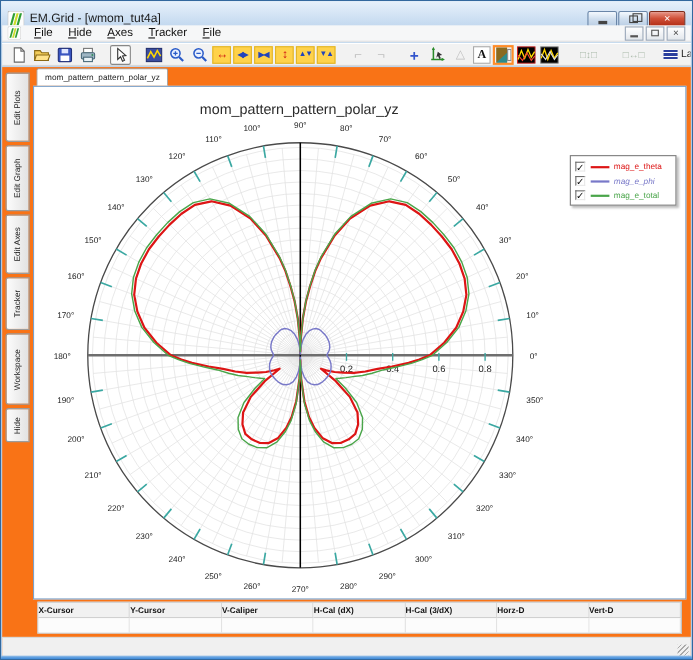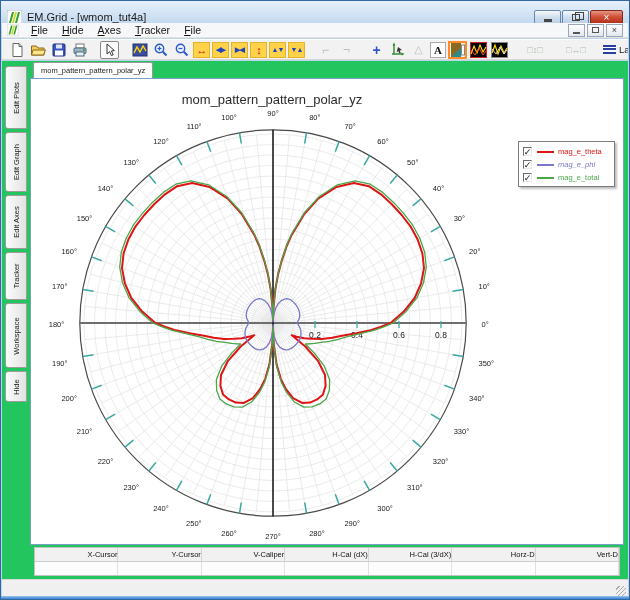--- a/index.html
+++ b/index.html
@@ -46,21 +46,21 @@
   .tbtn.sel{border:1px solid #888;background:#fafafa;border-radius:2px;}
   .tbtn.ybtn{width:17px;height:16px;background:#ffd24a;border:1px solid #e0b52a;
     font-weight:bold;letter-spacing:-1px;}
   .tbtn.gray{color:#bfbfbf;}
   .tbtn.hot{border:2px solid #ff8c28;width:19px;height:18px;padding:0;}
   .layout-btn{display:flex;align-items:center;margin-left:2px;flex:0 0 auto;overflow:hidden;width:46px;}
   .layout-icon{width:13px;height:9px;background:repeating-linear-gradient(#2b3f9e 0 2px,#fff 2px 3.5px);
     margin-right:3px;flex:0 0 auto;}
   .layout-label{font-size:9.5px;color:#222;white-space:nowrap;overflow:hidden;width:28px;}
   
-  .client{position:absolute;left:1px;top:60px;right:1px;bottom:1px;background:#22c55e;}
+  .client{position:absolute;left:1px;top:60px;right:1px;bottom:1px;background:#f97316;}
   .sidebar{position:absolute;left:3px;top:2px;width:24px;bottom:40px;}
   .vtab{position:absolute;left:0;width:22px;background:linear-gradient(to right,#fcfcfc,#e2e2e2);
     border:1px solid #9c9c9c;border-radius:3px 0 0 3px;}
   .vtab span{position:absolute;left:50%;top:50%;transform:translate(-50%,-50%) rotate(-90deg);
     white-space:nowrap;font-size:7.5px;color:#222;}
   .tabbar{position:absolute;left:28px;top:0px;right:4px;height:17px;}
   .tab{position:absolute;left:3px;top:1px;width:120px;height:16px;background:#fff;
     border:1px solid #999;border-bottom:none;border-radius:2px 2px 0 0;
     font-size:7.5px;color:#222;padding:3px 0 0 7px;white-space:nowrap;}
   .plotpanel{position:absolute;left:28px;top:17px;right:4px;height:467px;background:#fff;
@@ -74,21 +74,21 @@
   .legend-row{display:flex;align-items:center;height:13px;}
   .legend-check{width:9px;height:9px;background:#fff;border:1px solid;
     border-color:#6d6d6d #e8e8e8 #e8e8e8 #6d6d6d;font-size:9px;line-height:8px;color:#111;
     display:flex;align-items:center;justify-content:center;flex:0 0 auto;}
   .legend-line{width:17px;height:2px;margin:0 4px 0 5px;flex:0 0 auto;}
   .legend-label{font-size:7.5px;white-space:nowrap;}
   
   .readout{position:absolute;left:32px;right:8px;top:486px;height:29px;
     border:1px solid #c2c2c2;background:#fafafa;}
   .readout .hrow,.readout .vrow{display:grid;grid-template-columns:repeat(7,1fr);}
-  .rh{font-size:7.5px;font-weight:normal;color:#111;text-align:right;padding:2px 0;
+  .rh{font-size:7.5px;font-weight:bold;color:#111;text-align:left;padding:2px 0;
     background:#f1f1f1;border-right:1px solid #d5d5d5;border-bottom:1px solid #cdcdcd;height:14px;}
   .rv{height:13px;background:#fcfcfc;border-right:1px solid #e0e0e0;font-size:7.5px;}
   
   .statusbar{position:absolute;left:0;right:0;bottom:0;height:19px;background:#f0f0f0;
     border-top:1px solid #d9d9d9;}
   .grip{position:absolute;right:2px;bottom:2px;width:10px;height:10px;
     background:repeating-linear-gradient(135deg,transparent 0 2px,#a9a9a9 2px 3px);}
   .bottom-edge{position:absolute;left:0;right:0;bottom:0;height:3px;background:linear-gradient(#9ec3e8,#2f82d8);}
 </style>
 </head>

